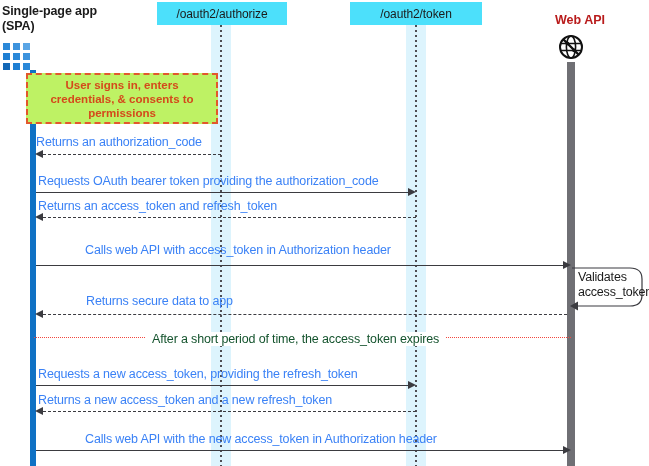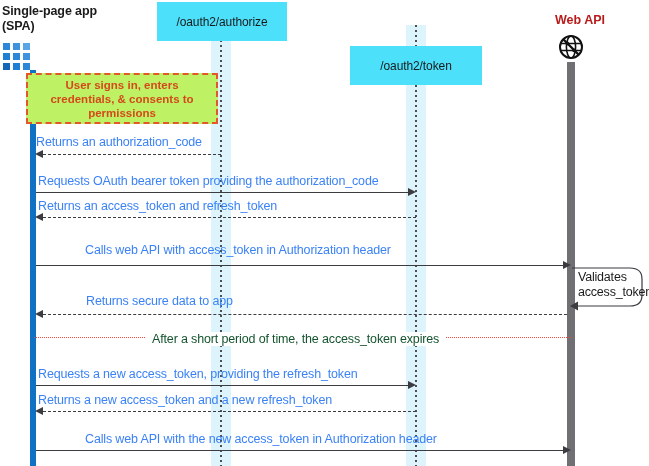--- a/index.html
+++ b/index.html
@@ -34,31 +34,31 @@
     width: 27px; height: 27px;
     display: grid;
     grid-template-columns: repeat(3, 7px);
     grid-template-rows: repeat(3, 7px);
     gap: 3px;
   }
   .spa-icon i { display: block; width: 7px; height: 7px; }
 
   .ep-box {
     top: 2px;
-    height: 39px;
+    height: 23px;
     background: #4ce0fb;
     color: #1b1b1b;
     font-size: 12px;
     display: flex;
     align-items: center;
     justify-content: center;
     letter-spacing: -0.1px;
   }
   #ep-authorize { left: 157px; width: 130px; }
-  #ep-token     { left: 350px; width: 132px; margin-top: 44px; }
+  #ep-token     { left: 350px; width: 132px; }
 
   .api-title {
     left: 545px; top: 13px;
     width: 70px;
     text-align: center;
     font-size: 12.5px;
     font-weight: bold;
     color: #b91c1c;
   }
   .api-icon { left: 558px; top: 34px; width: 26px; height: 26px; }

